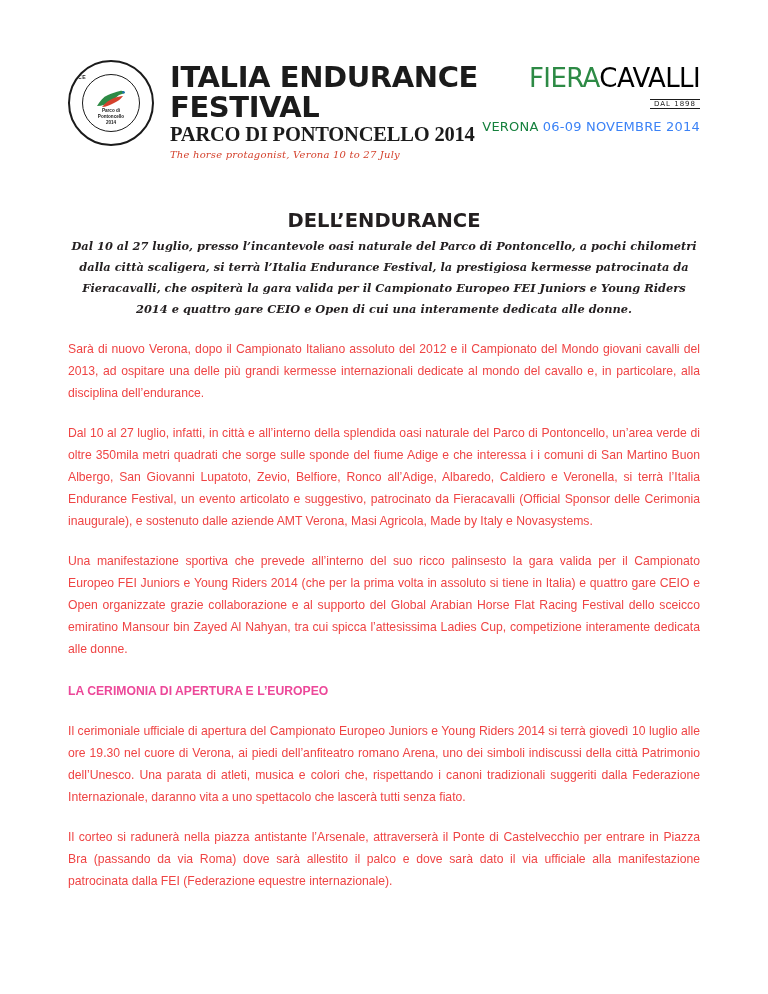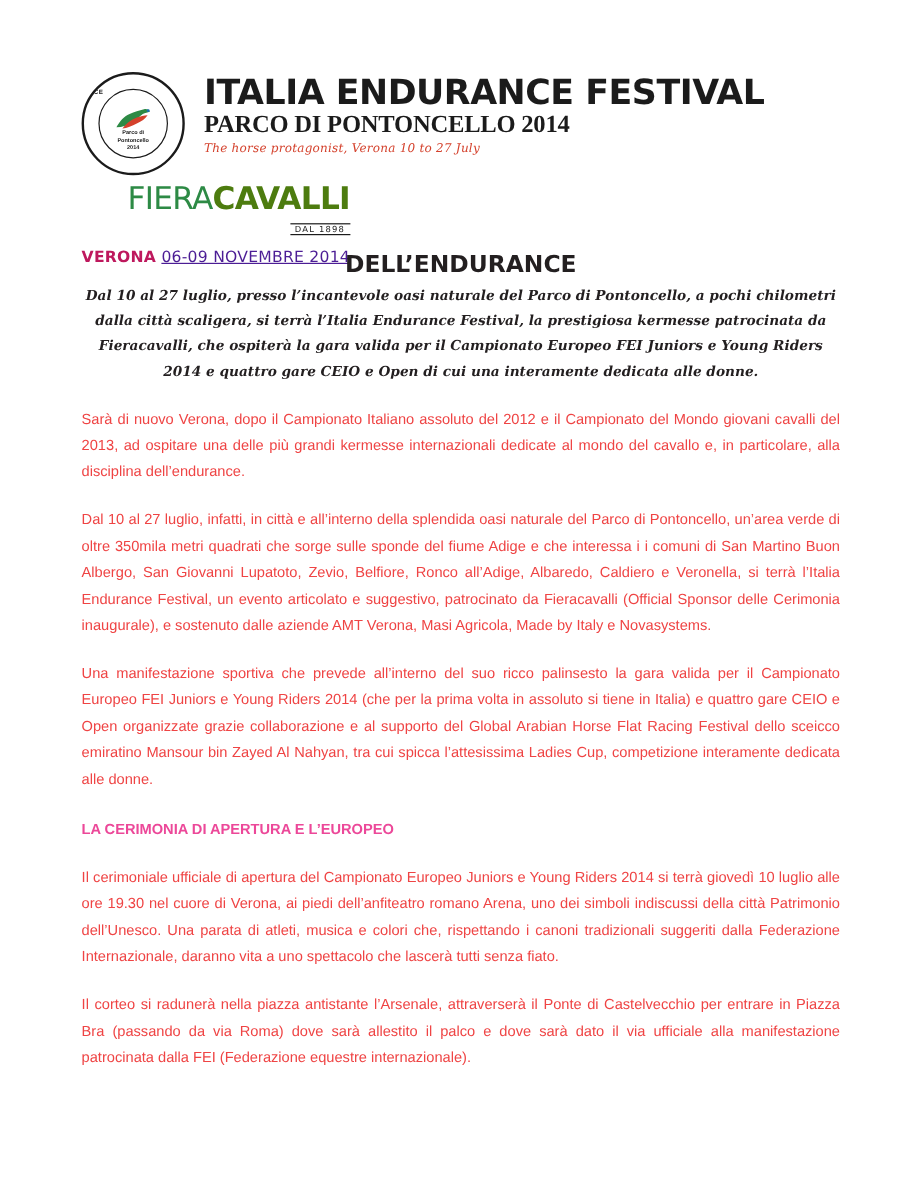--- a/index.html
+++ b/index.html
@@ -21,21 +21,20 @@
     box-sizing: border-box;
     padding: 58px 68px 0 68px;
   }
 
   
   .masthead {
     display: flex;
     align-items: flex-start;
     justify-content: space-between;
     height: 96px;
-    flex-direction: column;
   }
   .brand-left {
     display: flex;
     align-items: flex-start;
   }
   .roundel {
     width: 82px;
     height: 82px;
     border-radius: 50%;
     border: 2px solid #1b1b1b;
@@ -124,41 +123,41 @@
     padding-top: 6px;
   }
   .fc-wordmark {
     font-family: "DejaVu Sans", sans-serif;
     font-size: 26px;
     letter-spacing: -0.6px;
     line-height: 28px;
     white-space: nowrap;
   }
   .fc-fiera { color: #2d8a45; font-weight: normal; }
-  .fc-cavalli { color: #4d7c0f; font-weight: bold; margin-top: 17px; }
+  .fc-cavalli { color: #000000; font-weight: normal; margin-top: 17px; }
   .fc-dal {
     font-size: 7px;
     letter-spacing: 1px;
     color: #1b1b1b;
     border-top: 1px solid #1b1b1b;
     border-bottom: 1px solid #1b1b1b;
     display: inline-block;
     padding: 0 4px;
     margin-top: 1px;
     font-family: "DejaVu Sans", sans-serif;
   }
   .fc-date {
     margin-top: 9px;
     font-size: 13px;
     letter-spacing: .2px;
     white-space: nowrap;
     font-family: "DejaVu Sans", sans-serif;
   }
-  .fc-verona { color: #be185d; font-weight: bold; }
-  .fc-when { color: #4c1d95; text-decoration: underline; }
+  .fc-verona { color: #15803d; font-weight: normal; }
+  .fc-when { color: #3b82f6; }
 
   
   .doc-title {
     text-align: center;
     font-family: "DejaVu Sans", sans-serif;
     font-weight: bold;
     font-size: 19.5px;
     line-height: 30px;
     color: #231f20;
     margin-top: 52px;

